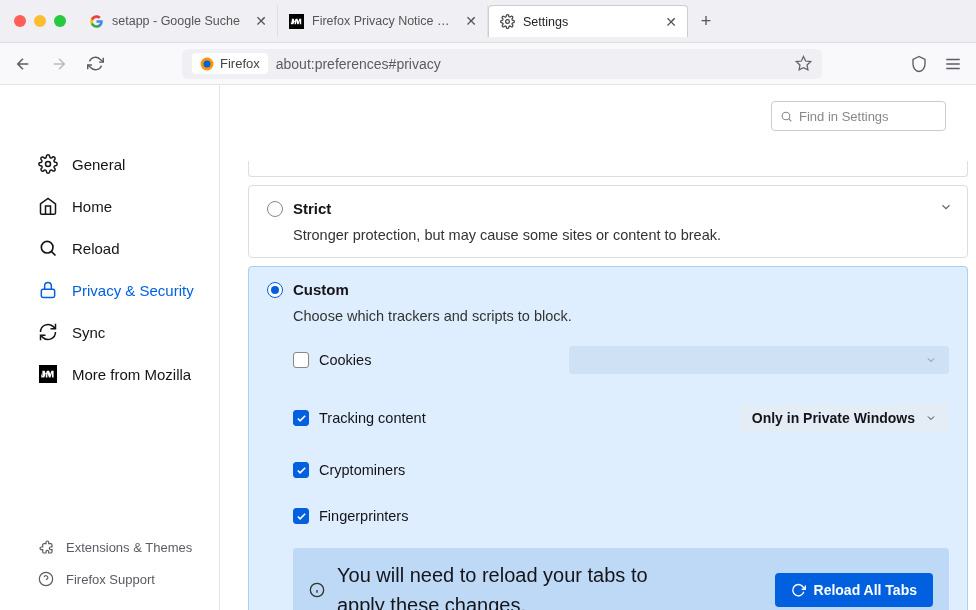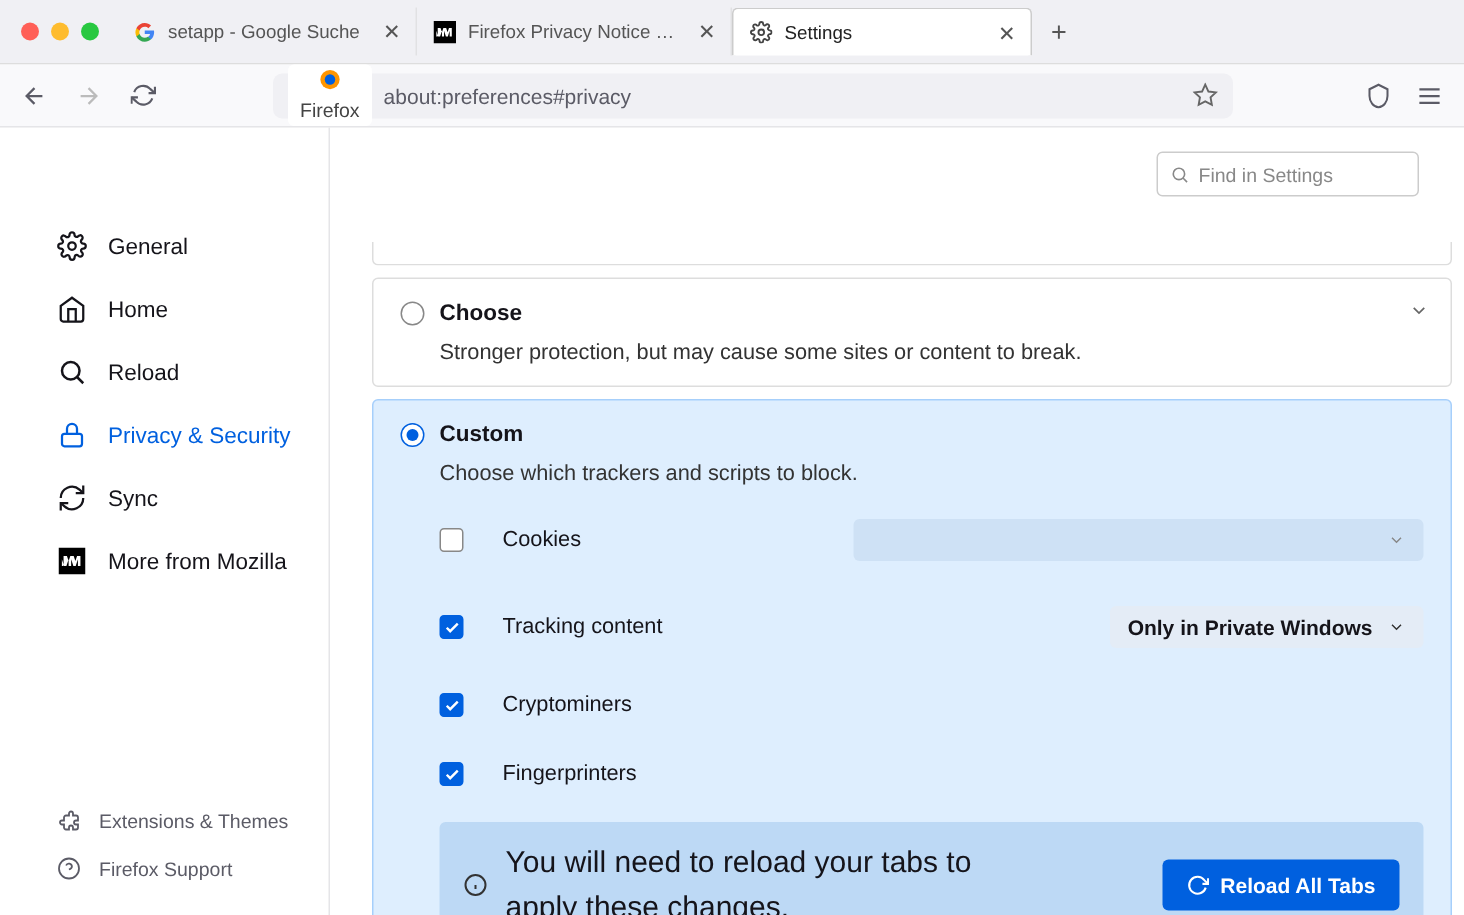--- a/index.html
+++ b/index.html
@@ -122,21 +122,20 @@
     }
     .urlbar .identity {
       display: flex;
       align-items: center;
       gap: 6px;
       font-size: 13px;
       color: #444;
       background: #fff;
       padding: 3px 8px;
       border-radius: 4px;
-      flex-direction: column;
     }
     .urlbar .url-text {
       font-size: 14px;
       color: #5b5b66;
     }
     .urlbar .star {
       margin-left: auto;
       cursor: pointer;
       color: #666;
     }
@@ -276,21 +275,21 @@
     .expand-chevron {
       position: absolute;
       right: 14px;
       top: 14px;
       color: #666;
     }
     .checkbox-row {
       display: flex;
       align-items: center;
       margin: 0 0 0 26px;
-      gap: 26px;
+      gap: 10px;
     }
     .checkbox {
       width: 16px;
       height: 16px;
       border: 1.5px solid #888;
       border-radius: 3px;
       background: #fff;
       display: flex;
       align-items: center;
       justify-content: center;
@@ -543,21 +542,21 @@
         </svg>
       <span>Find in Settings</span>
     </div>
 
     <div class="panel-stack">
       <div class="cut-box"></div>
 
       <div class="option-box">
         <div class="option-header">
           <div class="radio"></div>
-          <span class="option-title">Choose</span>
+          <span class="option-title">Strict</span>
         </div>
         <div class="option-desc">Stronger protection, but may cause some sites or content to break.</div>
         <span class="expand-chevron">
           <svg width="14" height="14" viewBox="0 0 24 24" fill="none" stroke="currentColor" stroke-width="2">
               <polyline points="6 9 12 15 18 9"></polyline>
             </svg>
         </span>
       </div>
 
       <div class="option-box selected">

